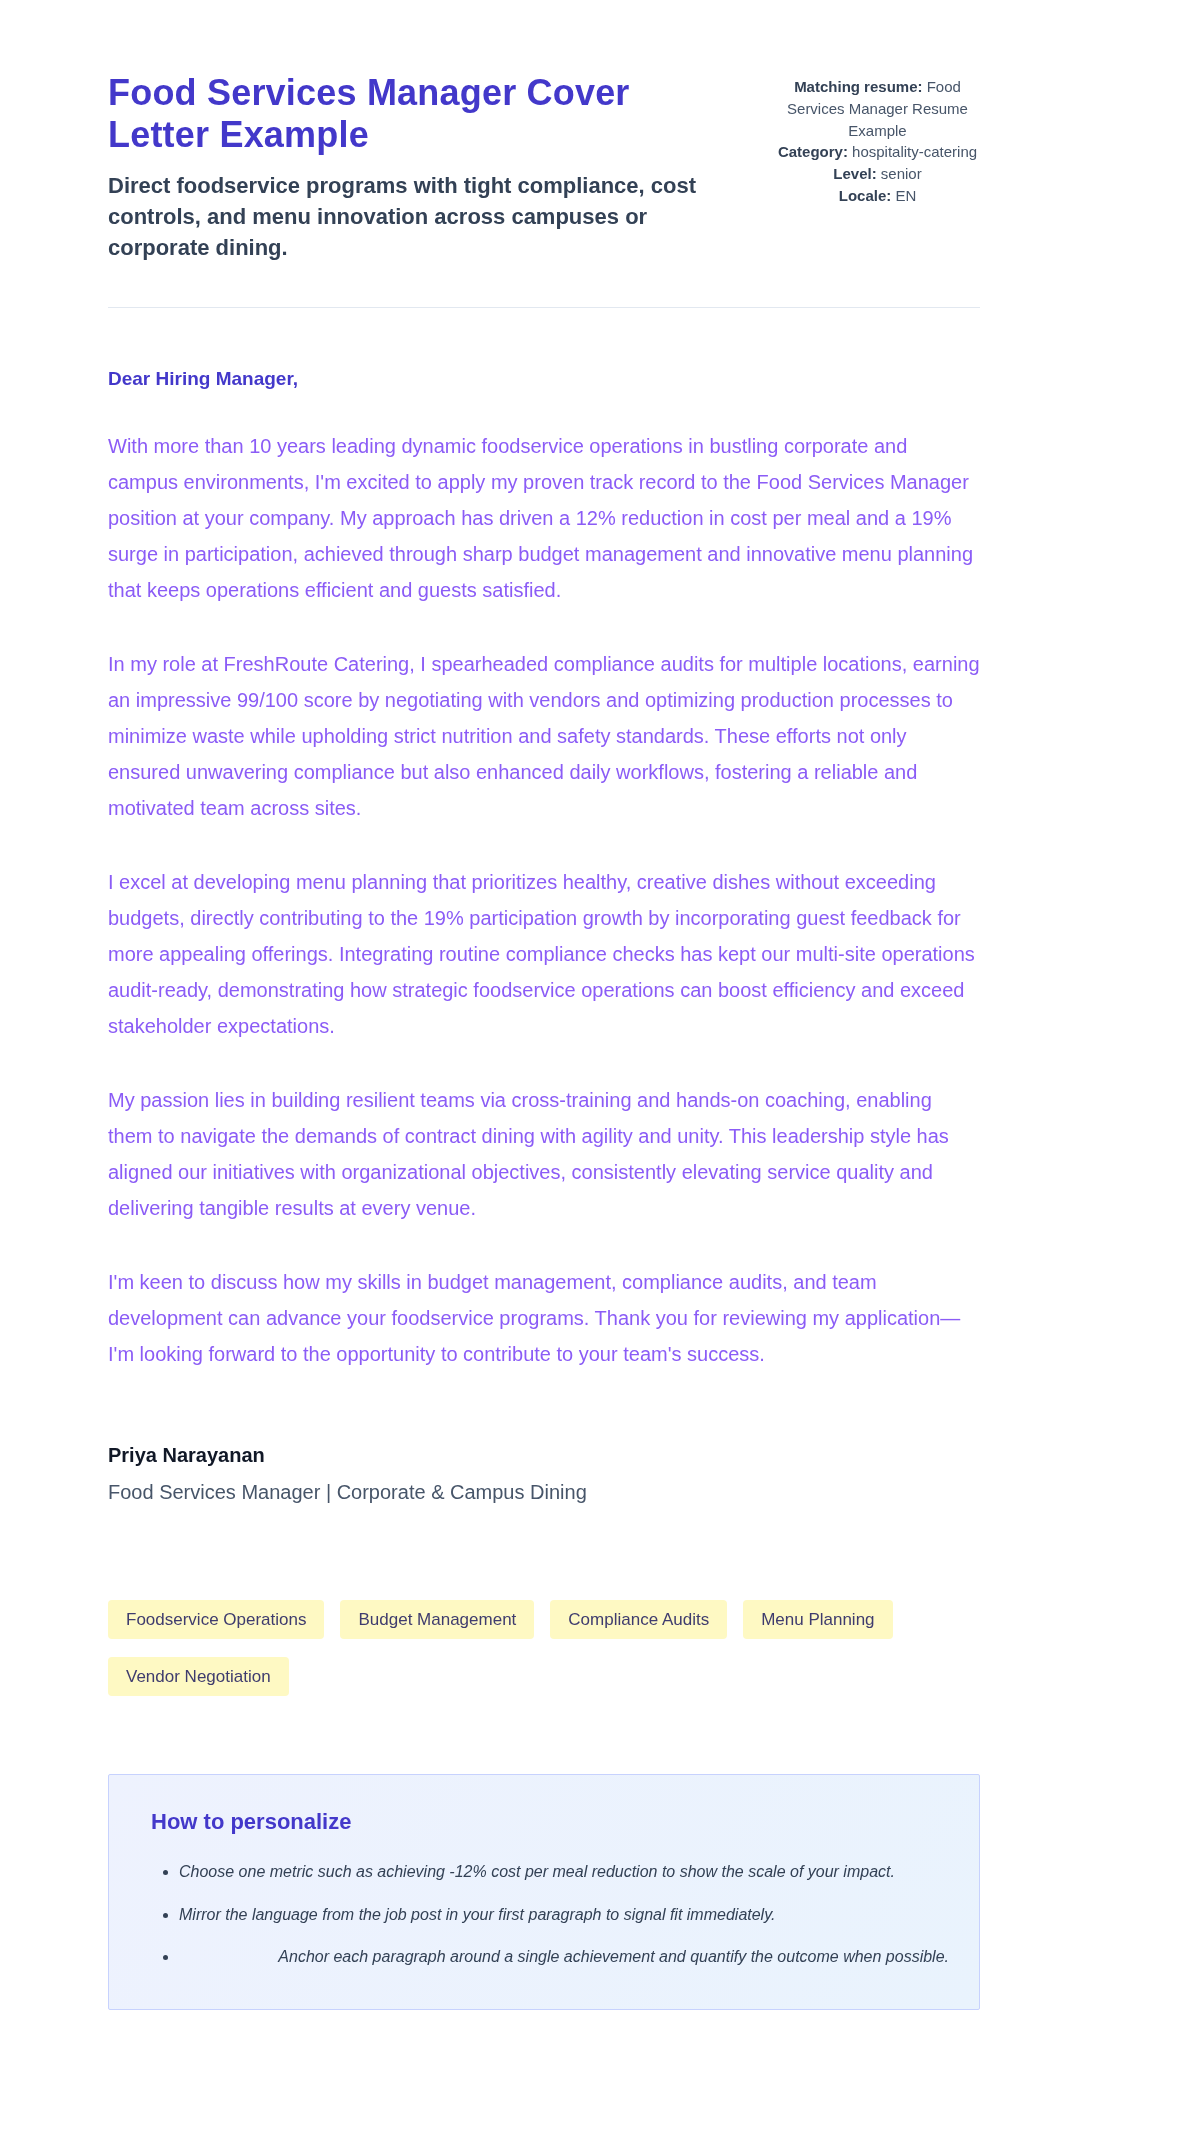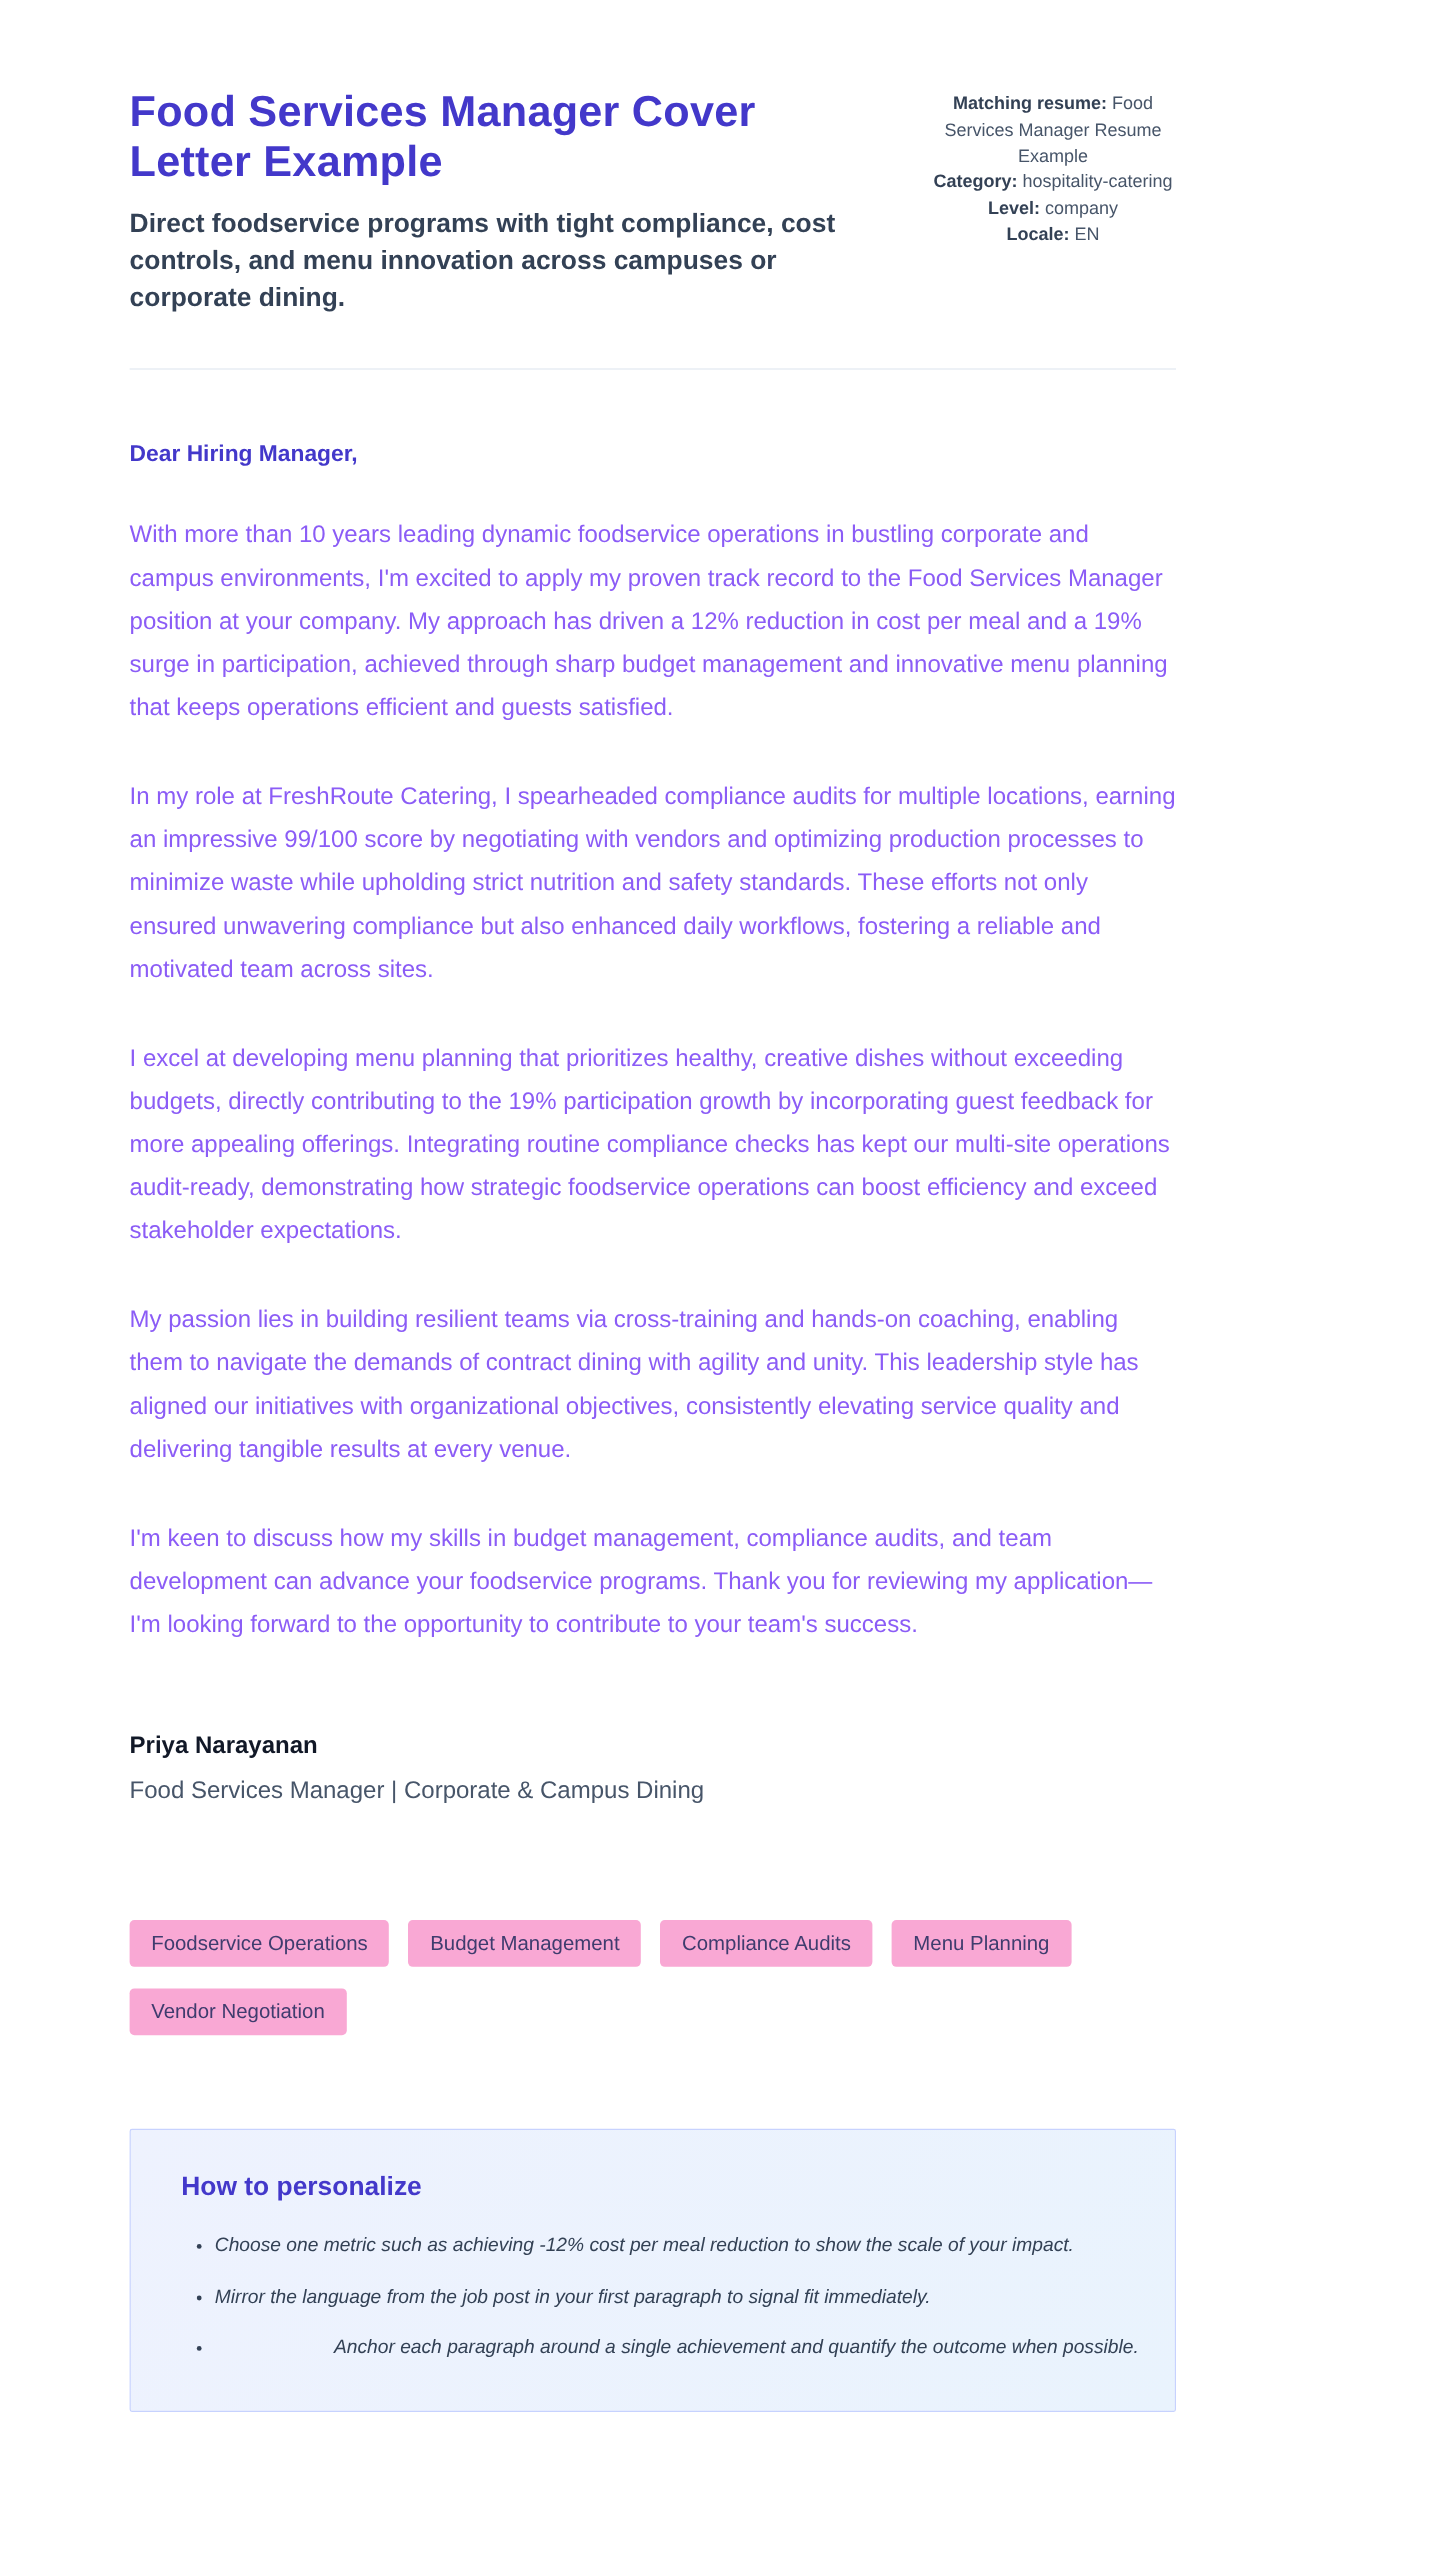--- a/index.html
+++ b/index.html
@@ -87,21 +87,21 @@
   
   .tags {
     margin-top: 96px;
     display: flex;
     flex-wrap: wrap;
     gap: 18px 16px;
     max-width: 900px;
   }
   .tag {
     display: inline-block;
-    background: #f9a8d4;
+    background: #fef9c3;
     color: #3f3c6e;
     font-size: 17px;
     line-height: 1;
     padding: 11px 18px;
     border-radius: 4px;
     white-space: nowrap;
   }
 
   
   .personalize {
@@ -146,21 +146,21 @@
       <div class="row">
         <span class="lbl">Matching resume:</span>
         <span>Food Services Manager Resume Example</span>
       </div>
       <div class="row">
         <span class="lbl">Category:</span>
         <span>hospitality-catering</span>
       </div>
       <div class="row">
         <span class="lbl">Level:</span>
-        <span>company</span>
+        <span>senior</span>
       </div>
       <div class="row">
         <span class="lbl">Locale:</span>
         <span>EN</span>
       </div>
     </aside>
   </div>
 
   <hr class="divider">
 

